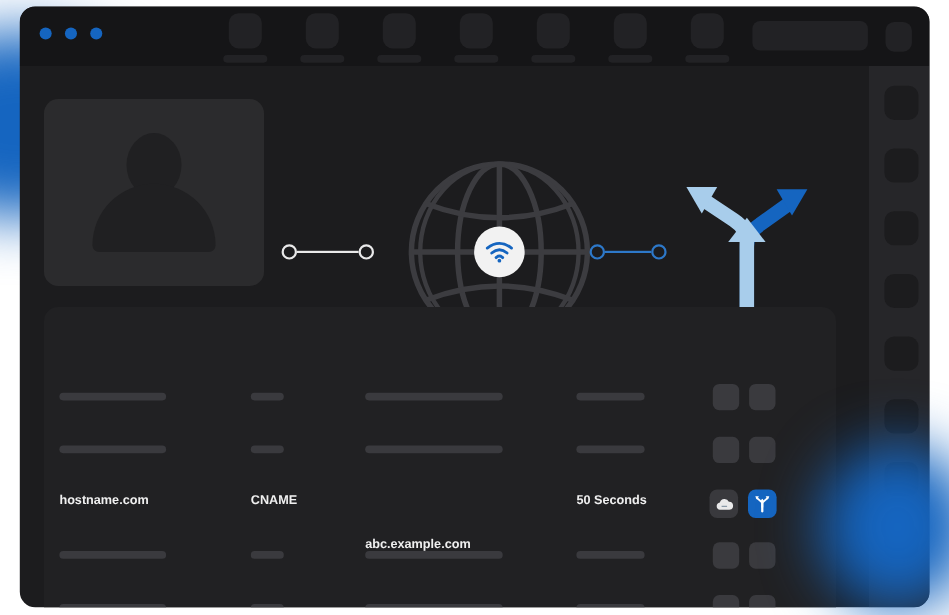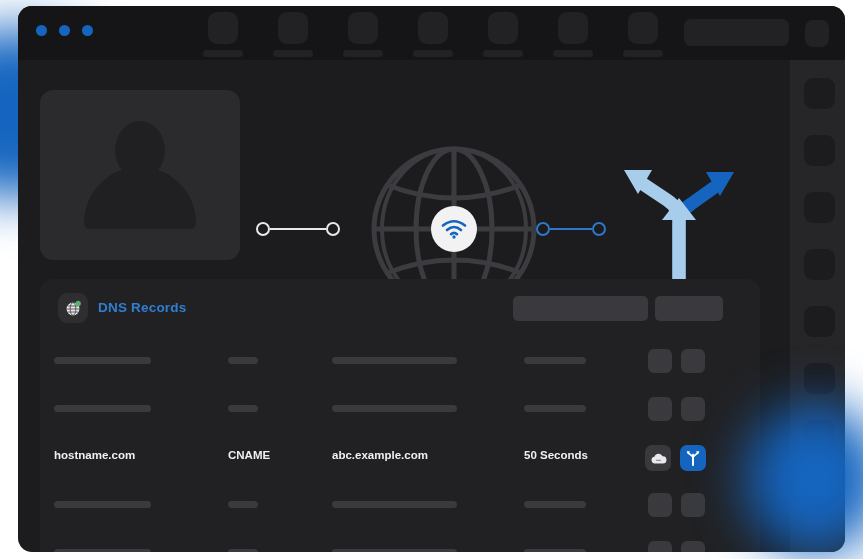--- a/index.html
+++ b/index.html
@@ -293,21 +293,21 @@
   .cell {
     position: absolute;
     top: 16px;
     font-size: 11.5px;
     font-weight: bold;
     color: #f0f0f0;
     white-space: nowrap;
   }
   .cell-c1 { left: 14px; text-align: center; }
   .cell-c2 { left: 188px; }
-  .cell-c3 { left: 292px; }
+  .cell-c3 { left: 292px; margin-top: 40px; }
   .cell-c4 { left: 484px; }
 
   .act-icon {
     position: absolute;
     top: 12px;
     width: 26px; height: 26px;
     border-radius: 7px;
     display: flex;
     align-items: center;
     justify-content: center;
@@ -425,35 +425,20 @@
           <path d="M63 124 L63 60 Q63 48 51 40 L24 22" stroke="#a8cdeb" stroke-width="13" fill="none" stroke-linecap="round"></path>
           <path d="M22 34 L8 10 L36 10 Z" fill="#a8cdeb"></path>
           <path d="M63 124 L63 50" stroke="#a8cdeb" stroke-width="13" stroke-linecap="round"></path>
           <path d="M63 38 L46 60 L80 60 Z" fill="#a8cdeb"></path>
         </svg>
       </div>
     </div>
 
     <div id="dns-card">
 
-      <div id="dns-header">
-        <div id="dns-icon-box">
-          <svg width="17" height="17" viewBox="0 0 17 17" fill="none">
-            <circle cx="8" cy="9" r="6.4" fill="#e9e9ea"></circle>
-            <ellipse cx="8" cy="9" rx="2.8" ry="6.4" stroke="#4a4a4d" stroke-width="0.9" fill="none"></ellipse>
-            <line x1="1.7" y1="9" x2="14.3" y2="9" stroke="#4a4a4d" stroke-width="0.9"></line>
-            <line x1="2.9" y1="6" x2="13.1" y2="6" stroke="#4a4a4d" stroke-width="0.9"></line>
-            <line x1="2.9" y1="12" x2="13.1" y2="12" stroke="#4a4a4d" stroke-width="0.9"></line>
-            <circle cx="13.2" cy="3.4" r="2.6" fill="#57b36a"></circle>
-          </svg>
-        </div>
-        <div id="dns-title">DNS Records</div>
-        <button id="dns-btn-primary"></button>
-        <button id="dns-btn-secondary"></button>
-      </div>
 
       <div class="row" style="top:58px">
         <span class="sk sk-c1"></span>
         <span class="sk sk-c2"></span>
         <span class="sk sk-c3"></span>
         <span class="sk sk-c4"></span>
         <span class="act act-1"></span>
         <span class="act act-2"></span>
       </div>
 

